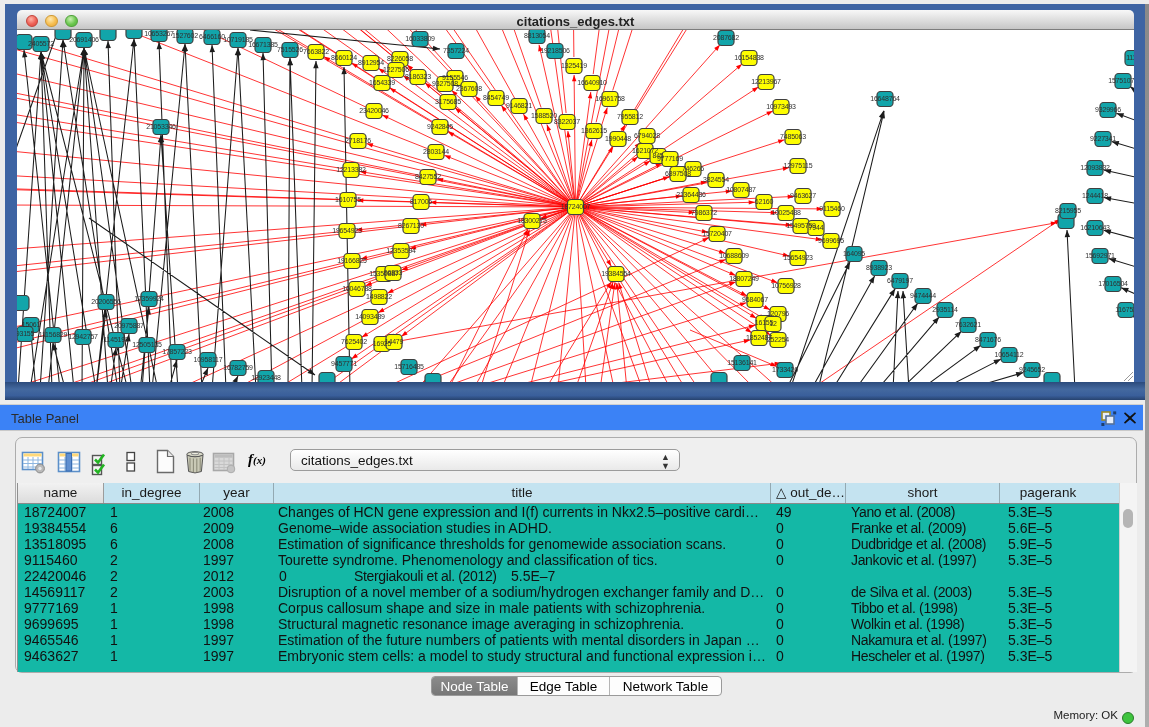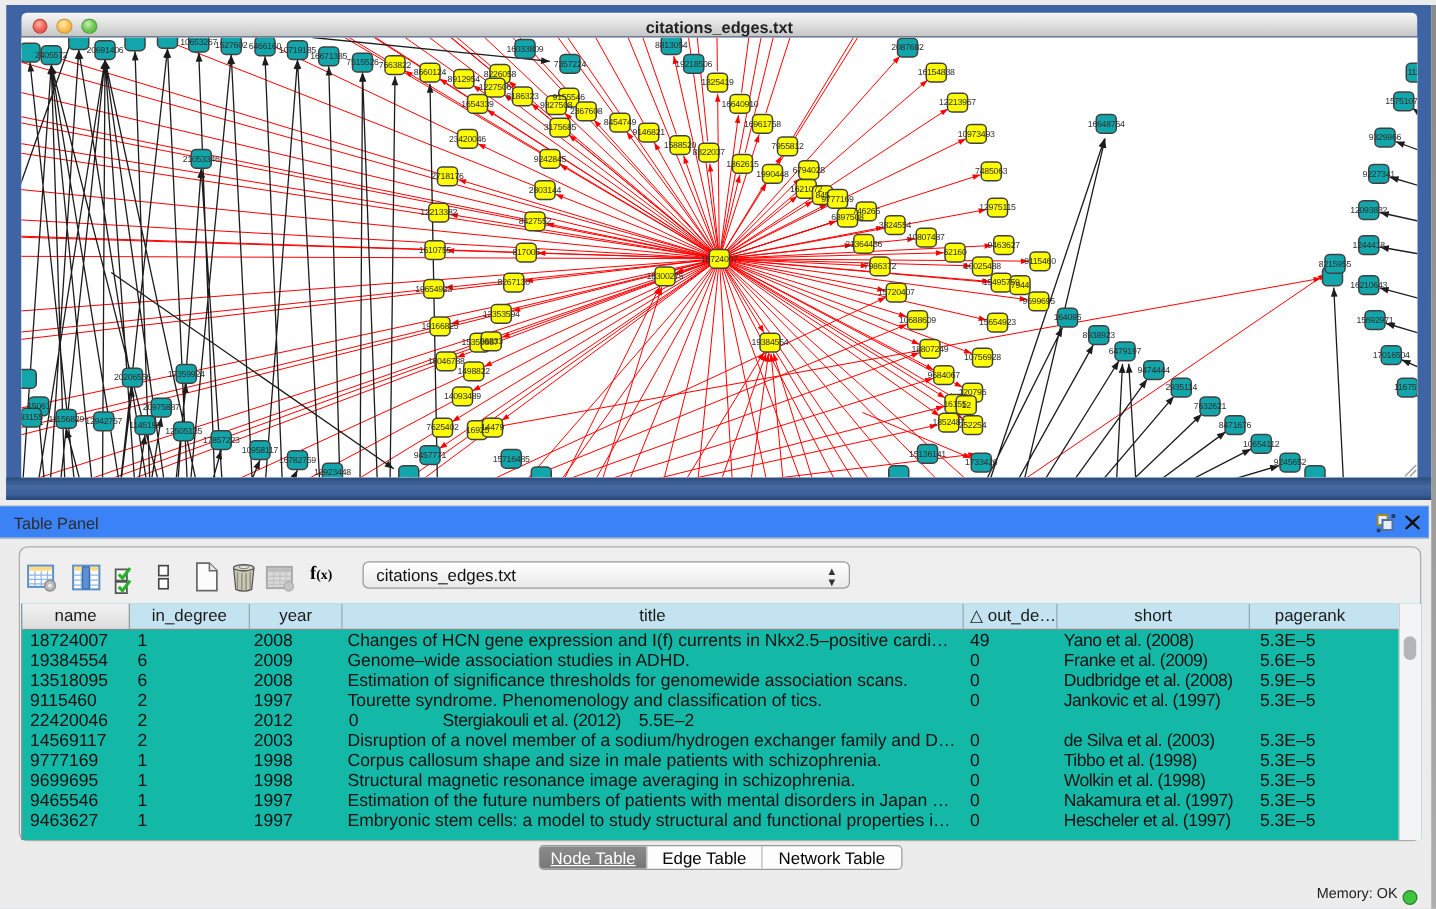--- a/index.html
+++ b/index.html
@@ -49,21 +49,21 @@
 #thead .h5 { width:154px; } #thead .h6 { width:96px; border-right:none; }
 #vscroll { position:absolute; right:0px; top:0; width:18px; height:189px;
   background:#f4f4f4; border-left:1px solid #d0d0d0; }
 #vscroll .thumb { position:absolute; left:3px; top:26px; width:10px; height:19px;
   background:#b5b5b5; border-radius:5px; }
 #tabs { position:absolute; left:431px; top:676px; height:20px; display:flex;
   font-size:13.5px; border:1px solid #9a9a9a; border-radius:4px; overflow:hidden;
   background:#fdfdfd; }
 #tabs div { line-height:19px; text-align:center; }
 #tabs .w0 { width:85px; } #tabs .w1 { width:92px; } #tabs .w2 { width:112px; }
-#tabs .sel { background:linear-gradient(#8b8b8b,#777); color:#fff;text-decoration:underline; }
+#tabs .sel { background:linear-gradient(#8b8b8b,#777); color:#fff; }
 #tabs .s2 { border-left:1px solid #b5b5b5; }
 #memory { position:absolute; right:31px; bottom:6px; font-size:11.5px; color:#222; }
 #memdot { position:absolute; right:15px; bottom:3px; width:12px; height:12px;
   border-radius:50%; background:#3ec43e; border:1.2px solid #2a7c2a; }
 </style></head>
 <body>
 <div id="frame">
   <div class="bot"></div>
   <div id="titlebar">
     <div class="tl" style="left:8.5px; background:radial-gradient(circle at 40% 32%,#ffb3a6,#ee6156 55%,#d84a3e); border:0.5px solid #c3433a;"></div>
@@ -554,21 +554,21 @@
 <ellipse cx="12" cy="4.6" rx="4" ry="1.2" fill="#efefe2" stroke="#777" stroke-width="0.8"></ellipse>
 <path d="M4 6.2 L5.6 22.5 Q12 25.4 18.4 22.5 L20 6.2 Q12 9.4 4 6.2z" fill="#c9c9b6" stroke="#555"></path>
 <path d="M7 8.8v13M10.4 9.6v13.6M13.8 9.6v13.6M17.2 8.8v13" stroke="#8d8d7b" stroke-width="1.1"></path>
 </svg></span>
     <span class="ic" style="left:196px; top:13px;"><svg width="24" height="23" viewBox="0 0 24 23">
 <rect x="1.5" y="2.5" width="20" height="17" fill="#d9d9d9" stroke="#a8a8a8" stroke-width="1.6"></rect>
 <rect x="2.5" y="3.5" width="18" height="3.2" fill="#bdbdbd"></rect>
 <path d="M2 10h19M2 13.5h19M2 16.5h19M7 7v12M12 7v12M17 7v12" stroke="#c2c2c2" stroke-width="1"></path>
 <circle cx="19" cy="18" r="3.8" fill="#c4c4c4" stroke="#adadad"></circle>
 </svg></span>
-    <span class="ic" style="left:232px; top:13px; font-family:'Liberation Serif',serif; font-weight:700; font-size:15px;">f<span style="font-size:11px;">(x)</span></span>
+    <span class="ic" style="left:232px; top:13px; font-family:'Liberation Serif',serif; font-style:italic; font-weight:700; font-size:15px;">f<span style="font-size:11px;">(x)</span></span>
     <div id="dropdown">
         <span>citations_edges.txt</span>
         <span class="arr">▲<br>▼</span>
       </div>
   </div>
   <div id="tablewrap">
     <div id="thead">
       <div class="h0">name</div>
         <div class="h1">in_degree</div>
         <div class="h2">year</div>
@@ -613,21 +613,21 @@
           <div class="c4">0</div>
           <div class="c5">Jankovic et al. (1997)</div>
           <div class="c6">5.3E–5</div>
         </div>
 <div class="tr">
           <div class="c0">22420046</div>
           <div class="c1">2</div>
           <div class="c2">2012</div>
           <div class="c4">0</div>
           <div class="c5">Stergiakouli et al. (2012)</div>
-          <div class="c6">5.5E–2</div>
+          <div class="c6">5.5E–7</div>
         </div>
 <div class="tr">
           <div class="c0">14569117</div>
           <div class="c1">2</div>
           <div class="c2">2003</div>
           <div class="c3">Disruption of a novel member of a sodium/hydrogen exchanger family and D…</div>
           <div class="c4">0</div>
           <div class="c5">de Silva et al. (2003)</div>
           <div class="c6">5.3E–5</div>
         </div>
@@ -655,21 +655,21 @@
           <div class="c2">1997</div>
           <div class="c3">Estimation of the future numbers of patients with mental disorders in Japan …</div>
           <div class="c4">0</div>
           <div class="c5">Nakamura et al. (1997)</div>
           <div class="c6">5.3E–5</div>
         </div>
 <div class="tr">
           <div class="c0">9463627</div>
           <div class="c1">1</div>
           <div class="c2">1997</div>
-          <div class="c3">Embryonic stem cells: a model to study structural and functional properties i…</div>
+          <div class="c3">Embryonic stem cells: a model to study structural and functional expression i…</div>
           <div class="c4">0</div>
           <div class="c5">Hescheler et al. (1997)</div>
           <div class="c6">5.3E–5</div>
         </div>
     </div>
     <div id="vscroll">
         <div class="thumb"></div>
       </div>
   </div>
 </div>

